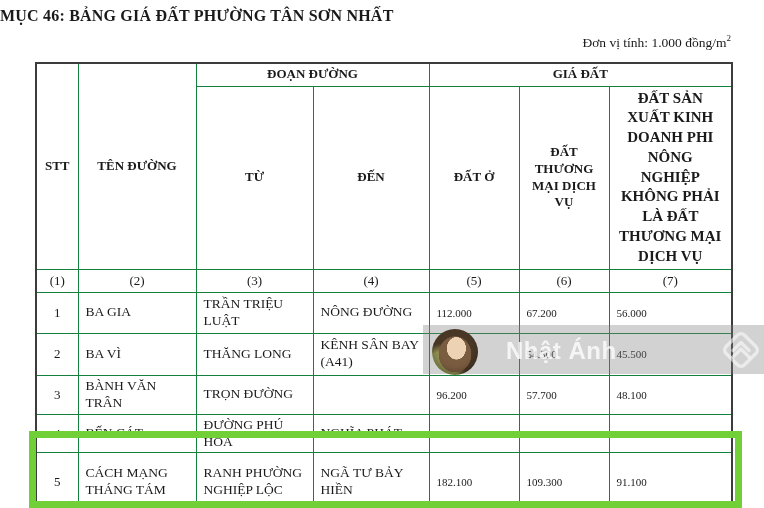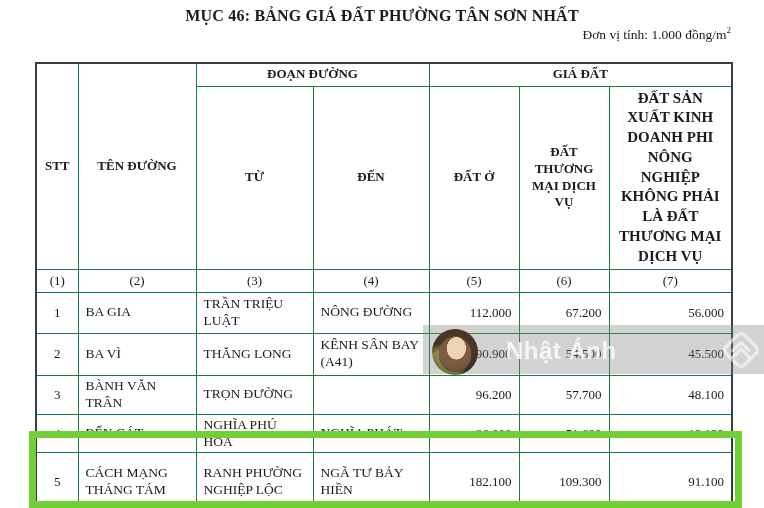--- a/index.html
+++ b/index.html
@@ -4,44 +4,44 @@
 <style>
   * { margin:0; padding:0; box-sizing:border-box; }
   html,body { background:#ffffff; }
   body { font-family:"Liberation Serif", serif; }
   .page {
     position:relative; width:764px; height:508px;
     background:#ffffff; overflow:hidden;
   }
   .doc-title {
     position:absolute; top:7px; left:0; width:764px;
-    text-align:center; font-weight:bold; font-size:16px;
+    text-align:left; font-weight:bold; font-size:16px;
     color:#1a1a1a; letter-spacing:0.2px;
   }
   .unit-line {
-    position:absolute; top:25px; right:33px;
+    position:absolute; top:33px; right:33px;
     font-size:13.5px; color:#1a1a1a;
   }
   .unit-line sup { font-size:9px; }
   table.price-table {
     position:absolute; left:35px; top:62px;
     width:696px; border-collapse:collapse; table-layout:fixed;
     font-size:13px; color:#1a1a1a;
   }
   table.price-table td, table.price-table th {
     border:1px solid #15803d; vertical-align:middle;
     padding:2px 7px; overflow:hidden;
   }
   table.price-table { border:2px solid #3c3c3c; }
   th.hdr { font-weight:bold; text-align:center; font-size:13px; line-height:1.3; }
   th.hdr-long { font-size:15px; line-height:1.32; padding:2px 3px; }
   td.ref  { text-align:center; font-weight:normal; height:23px; font-size:13px; }
   td.c-stt { text-align:center; }
   td.c-txt { text-align:left; line-height:1.25; font-size:13.5px; }
-  td.c-num { text-align:right; padding-right:10px; font-size:13px; }
+  td.c-num { padding-right:10px; font-size:11px; }
   tr.h1 { height:23px; }
   tr.h2 { height:172px; }
   tr.r1 { height:41px; }
   tr.r2 { height:42px; }
   tr.r3 { height:39px; }
   tr.r4 { height:38px; }
   tr.r5 { height:58px; }
 
   .wm-band {
     position:absolute; left:423px; top:325px; width:341px; height:49px;
@@ -136,21 +136,21 @@
         <td class="c-txt">BÀNH VĂN TRÂN</td>
         <td class="c-txt">TRỌN ĐƯỜNG</td>
         <td class="c-txt"></td>
         <td class="c-num">96.200</td>
         <td class="c-num">57.700</td>
         <td class="c-num">48.100</td>
       </tr>
       <tr class="r4">
         <td class="c-stt">4</td>
         <td class="c-txt">BẾN CÁT</td>
-        <td class="c-txt">NGHĨA PHÚ HOÀ</td>
+        <td class="c-txt">ĐƯỜNG PHÚ HOÀ</td>
         <td class="c-txt">NGHĨA PHÁT</td>
         <td class="c-num">86.000</td>
         <td class="c-num">51.600</td>
         <td class="c-num">19.139</td>
       </tr>
       <tr class="r5">
         <td class="c-stt">5</td>
         <td class="c-txt">CÁCH MẠNG THÁNG TÁM</td>
         <td class="c-txt">RANH PHƯỜNG NGHIỆP LỘC</td>
         <td class="c-txt">NGÃ TƯ BẢY HIỀN</td>

